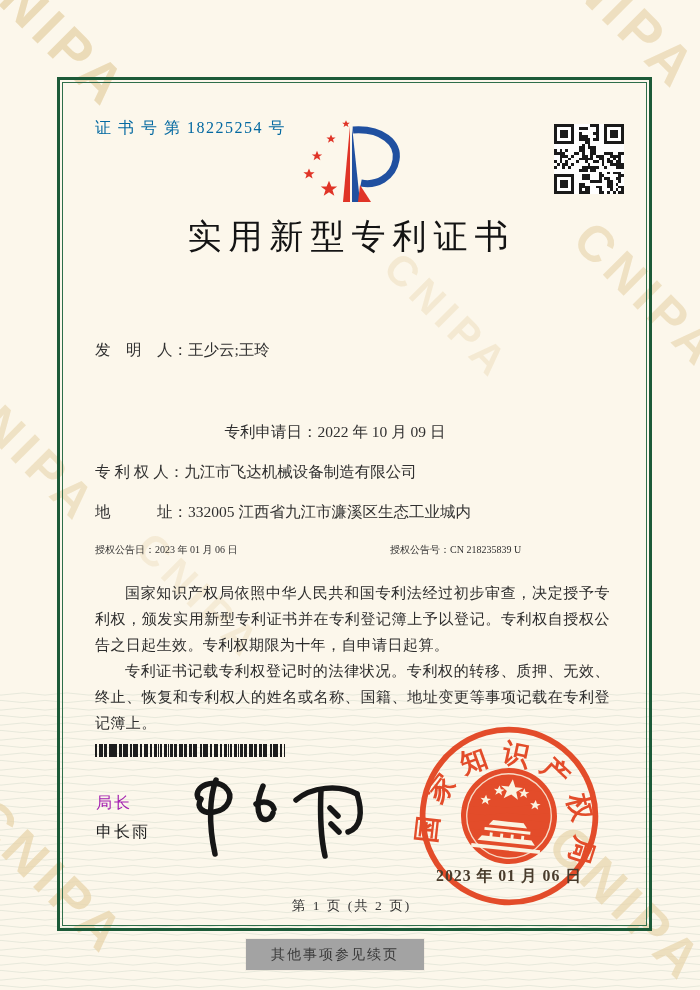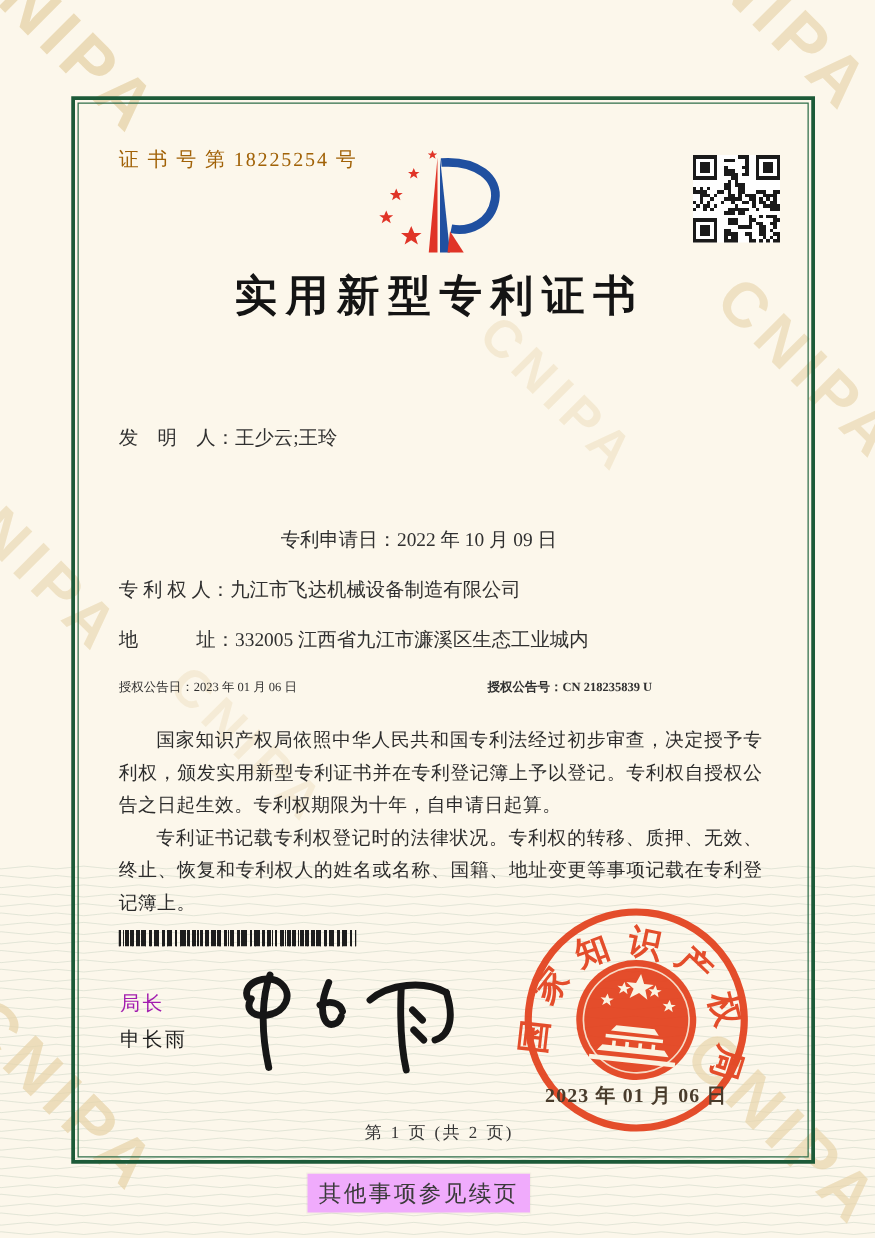--- a/index.html
+++ b/index.html
@@ -28,49 +28,49 @@
   .w7{left:-48px;top:845px;font-size:54px;opacity:.75;}
   .w8{left:530px;top:872px;font-size:54px;opacity:.7;}
 
   
   .frame{position:absolute;left:57px;top:77px;width:589px;height:848px;
          border:3px solid var(--frame-green,#1c5a38);z-index:2;}
   .frame-inner{position:absolute;inset:2px;border:1px solid #2e6e4a;}
 
   
   .abs{position:absolute;z-index:3;}
-  .cert-no{left:95px;top:118px;font-size:16px;letter-spacing:1.5px;color:#a16207;}
+  .cert-no{left:95px;top:118px;font-size:16px;letter-spacing:1.5px;color:#0369a1;}
   .logo{left:280px;top:96px;width:150px;height:112px;}
   .qr{left:554px;top:124px;width:70px;height:70px;}
-  .title{left:57px;top:214px;width:589px;text-align:center;font-size:34px;font-weight:bold;
+  .title{left:57px;top:214px;width:589px;text-align:center;font-size:34px;font-weight:normal;
          letter-spacing:7px;color:#141414;}
   .field-row{left:95px;width:480px;height:22px;font-size:15.5px;color:#303030;white-space:nowrap;}
   .flabel{white-space:pre;}
   .fr0{top:292px;} .fr1{top:340px;font-family:Liberation Serif, serif;} .fr2{top:382px;} .fr3{top:422px;text-align:center;} .fr4{top:462px;} .fr5{top:502px;}
   .grant-row{left:95px;top:543px;width:515px;font-size:10px;color:#303030;white-space:nowrap;}
-  .grant-no{position:absolute;left:295px;top:0;font-weight:bold;}
+  .grant-no{position:absolute;left:295px;top:0;}
   .paras{left:95px;top:580px;width:515px;font-size:15px;line-height:26px;text-align:justify;color:#2c2c2c;}
   .paras p{margin:0;text-indent:2em;letter-spacing:.4px;}
   .barcode{left:95px;top:744px;width:190px;height:13px;
     background-image:
       repeating-linear-gradient(90deg,#1d1d1d 0 2px,transparent 2px 5px),
       repeating-linear-gradient(90deg,#1d1d1d 0 1px,transparent 1px 3.5px),
       repeating-linear-gradient(90deg,transparent 0 9px,#1d1d1d 9px 10px);}
   .officer-title{left:96px;top:793px;font-family:Liberation Mono, monospace;
       font-size:16px;letter-spacing:2px;color:#a21caf;}
   .officer-name{left:96px;top:822px;font-family:Liberation Sans, sans-serif;
       font-size:16px;letter-spacing:2px;color:#1f1f1f;}
   .signature{left:170px;top:760px;width:215px;height:104px;z-index:4;}
   .signature path{fill:none;stroke:#161616;stroke-width:5.5;stroke-linecap:round;stroke-linejoin:round;}
   .seal{left:413px;top:720px;width:192px;height:192px;z-index:4;}
   .page-info{left:57px;top:897px;width:589px;text-align:center;font-size:13.5px;
       letter-spacing:2px;color:#353535;}
-  .note-box{left:246px;top:939px;width:178px;height:31px;background:#f0abfc;
+  .note-box{left:246px;top:939px;width:178px;height:31px;background:#a3a3a3;
       box-shadow:0 0 0 1px rgba(120,110,80,.06);display:flex;align-items:center;justify-content:center;
-      font-size:18px;letter-spacing:2px;color:#3a3a3a;}
+      font-size:14px;letter-spacing:2px;color:#3a3a3a;}
 </style>
 </head>
 <body>
 
 <svg width="0" height="0" style="position:absolute">
   <defs>
     <path id="star5" d="M0,-10 L2.94,-3.09 10,-3.09 4.28,1.18 6.47,8.09 0,3.82 -6.47,8.09 -4.28,1.18 -10,-3.09 -2.94,-3.09 Z"></path>
     <path id="ringArc" d="M -66 46 A 72 72 0 1 1 66 46" fill="none"></path>
   </defs>
 </svg>

